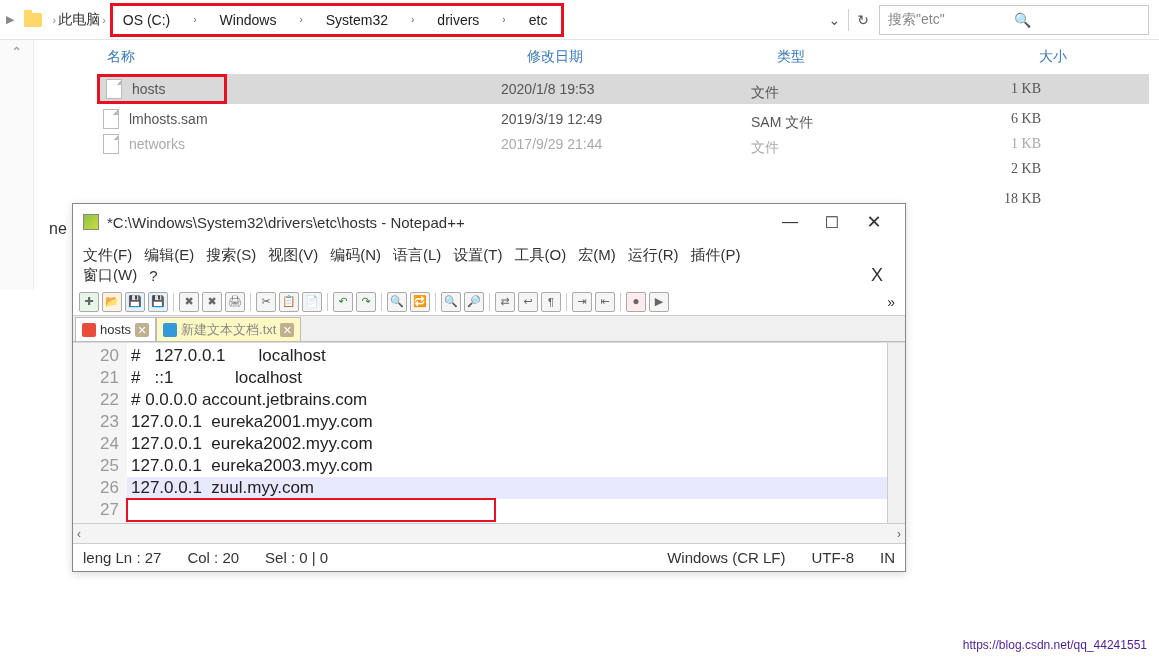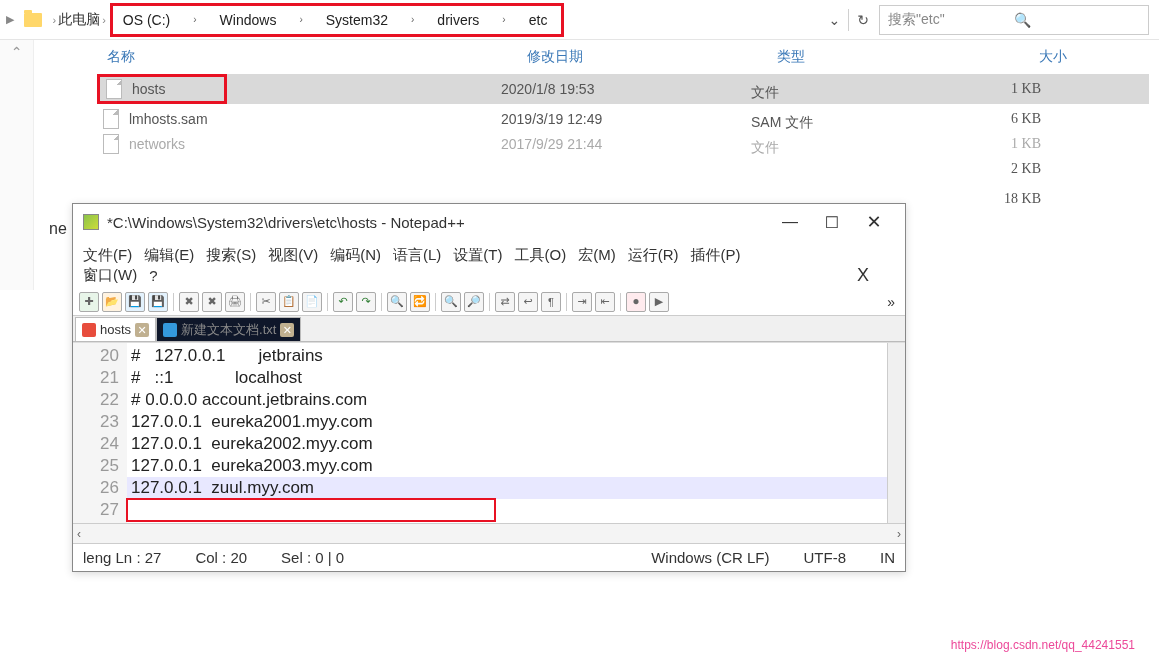--- a/index.html
+++ b/index.html
@@ -41,51 +41,51 @@
 .r-size { width: 120px; text-align: right; padding-right: 30px; font-family: Liberation Serif, serif; }
 .partial-row { color: #aaa; }
 
 
 .npp-window { position: absolute; left: 72px; top: 203px; width: 834px; background: #fff; border: 1px solid #888; box-shadow: 0 2px 8px rgba(0,0,0,0.15); }
 .npp-title { display: flex; align-items: center; height: 36px; padding: 0 10px; font-size: 15px; }
 .npp-ico { width: 16px; height: 16px; background: linear-gradient(135deg, #8bc34a, #cddc39); border: 1px solid #888; margin-right: 8px; }
 .npp-title-text { flex: 1; }
 .winbtn { width: 42px; text-align: center; font-size: 16px; color: #333; }
 .winbtn.close { font-size: 18px; }
-.npp-menu { padding: 6px 24px 2px 10px; font-size: 15px; display: flex; flex-wrap: wrap; gap: 0; align-items: center; }
+.npp-menu { padding: 6px 10px 2px 10px; font-size: 15px; display: flex; flex-wrap: wrap; gap: 0; align-items: center; }
 .npp-menu span { margin-right: 12px; }
 .menu-x { margin-left: auto; font-size: 18px; }
 .npp-toolbar { height: 28px; border-bottom: 1px solid #ccc; display: flex; align-items: center; padding: 0 6px; gap: 3px; overflow: hidden; }
 .tb-ico { width: 20px; height: 20px; border: 1px solid #aaa; border-radius: 2px; background: #f5f5f5; font-size: 11px; display: flex; align-items: center; justify-content: center; color: #666; }
 .tb-sep { width: 1px; height: 18px; background: #ccc; margin: 0 2px; }
 .tb-more { margin-left: auto; color: #333; font-size: 14px; padding: 0 4px; }
 .npp-tabs { display: flex; background: #f0f0f0; border-bottom: 1px solid #bbb; height: 26px; align-items: flex-end; padding-left: 2px; }
-.tab { display: flex; align-items: center; height: 24px; padding: 0 6px; border: 1px solid #bbb; border-bottom: none; background: #0f172a; font-family: "SimSun", monospace; font-size: 13px; gap: 4px; }
+.tab { display: flex; align-items: center; height: 24px; padding: 0 6px; border: 1px solid #bbb; border-bottom: none; background: #fef9c3; font-family: "SimSun", monospace; font-size: 13px; gap: 4px; }
 .tab.active { background: #fff; }
 .tab-disk { width: 14px; height: 14px; border-radius: 2px; }
 .tab-disk.red { background: #e74c3c; }
 .tab-disk.blue { background: #3498db; }
 .tab-x { width: 14px; height: 14px; background: #c0b090; color: #fff; font-size: 11px; text-align: center; line-height: 14px; border-radius: 2px; }
 .tab.inactive { color: #888; }
 
 .editor-wrap { display: flex; border-top: 1px solid #ddd; }
 .gutter { width: 54px; background: #f5f5f5; text-align: right; padding: 2px 8px 2px 0; font-family: "Courier New", monospace; font-size: 17px; color: #999; }
 .gutter div { height: 22px; line-height: 22px; }
 .code-area { flex: 1; font-family: "Courier New", monospace; font-size: 17px; color: #222; padding: 2px 0; position: relative; }
 .code-line { height: 22px; line-height: 22px; white-space: pre; padding-left: 4px; }
 .code-line.current { background: #e8e8ff; }
 .red-code-box { position: absolute; left: -1px; top: 155px; width: 370px; height: 24px; border: 2px solid #e81123; pointer-events: none; }
 .vscroll { width: 18px; background: #f0f0f0; border-left: 1px solid #ccc; }
 
 .hscroll { height: 20px; border-top: 1px solid #ccc; background: #f4f4f4; display: flex; align-items: center; justify-content: space-between; padding: 0 4px; color: #666; font-size: 12px; }
-.npp-status { height: 28px; border-top: 1px solid #ccc; display: flex; align-items: center; font-size: 15px; padding: 0 6px; gap: 26px; }
+.npp-status { height: 28px; border-top: 1px solid #ccc; display: flex; align-items: center; font-size: 15px; padding: 0 6px; gap: 18px; }
 .npp-status .seg { padding: 0 4px; }
 .npp-status .spacer { flex: 1; }
 
-.watermark { position: absolute; right: 24px; bottom: 6px; color: #ec4899; font-size: 12px; }
+.watermark { position: absolute; right: 12px; bottom: 6px; color: #4c1d95; font-size: 12px; }
 </style>
 </head>
 <body>
 
 <div class="explorer-top">
   <span class="chev-sep">▶</span>
   <span class="folder-icon"></span>
   <span class="chev-sep">›</span>
   <span>此电脑</span>
   <span class="chev-sep">›</span>
@@ -250,21 +250,21 @@
       <div>20</div>
       <div>21</div>
       <div>22</div>
       <div>23</div>
       <div>24</div>
       <div>25</div>
       <div>26</div>
       <div>27</div>
     </div>
     <div class="code-area">
-      <div class="code-line">#   127.0.0.1       jetbrains</div>
+      <div class="code-line">#   127.0.0.1       localhost</div>
       <div class="code-line">#   ::1             localhost</div>
       <div class="code-line"># 0.0.0.0 account.jetbrains.com</div>
       <div class="code-line">127.0.0.1  eureka2001.myy.com</div>
       <div class="code-line">127.0.0.1  eureka2002.myy.com</div>
       <div class="code-line">127.0.0.1  eureka2003.myy.com</div>
       <div class="code-line current">127.0.0.1  zuul.myy.com</div>
       <div class="red-code-box"></div>
     </div>
     <div class="vscroll"></div>
   </div>

